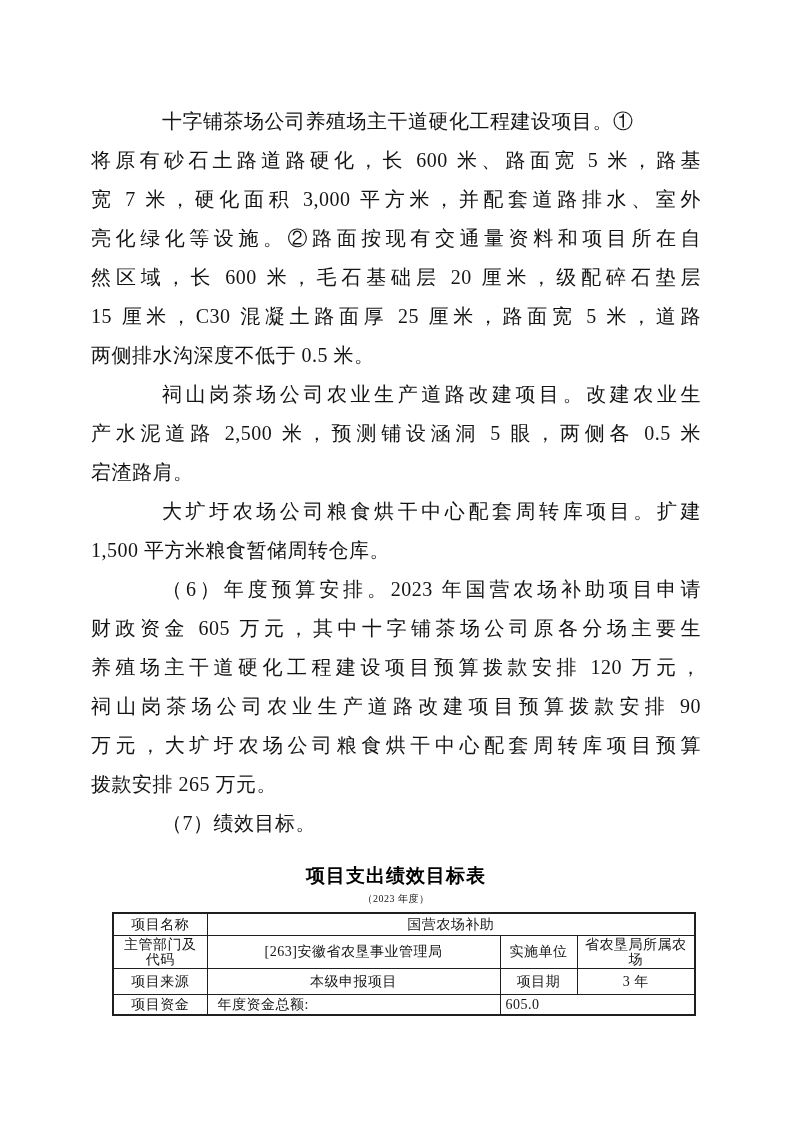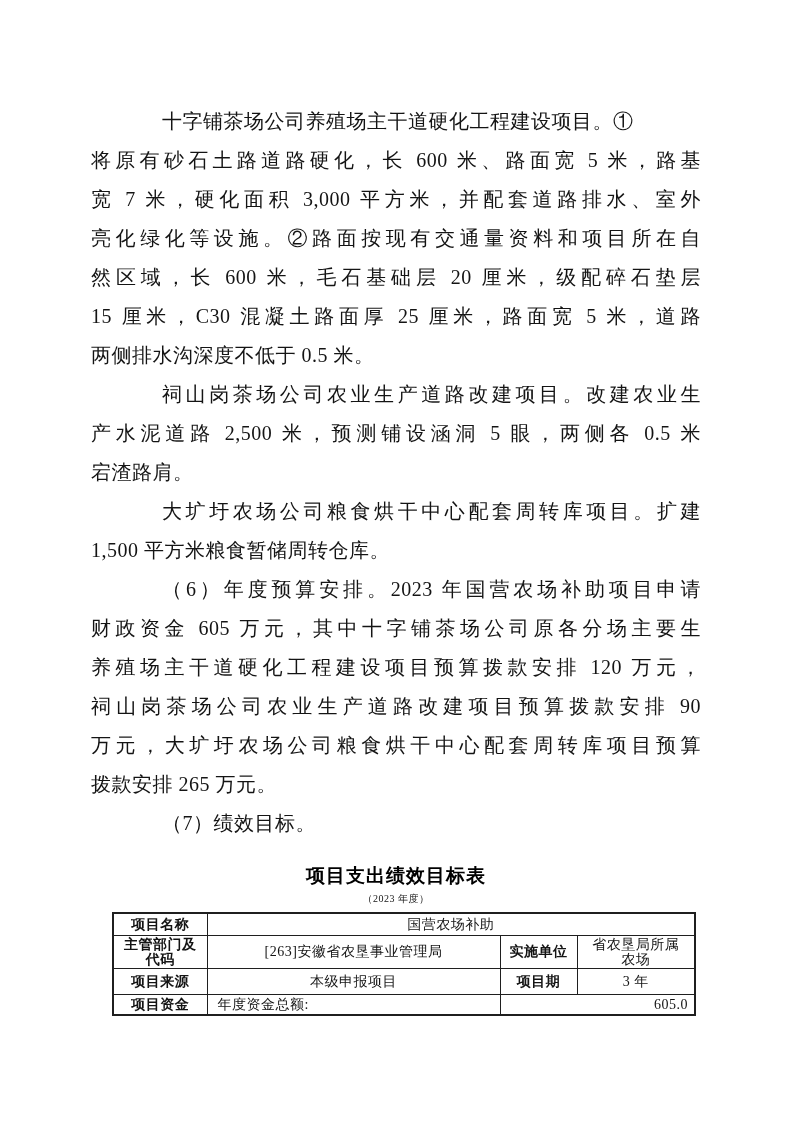--- a/index.html
+++ b/index.html
@@ -28,31 +28,31 @@
     font-size:10px;line-height:16px;letter-spacing:0.5px;color:#141414;
   }
   
   .perf-table{
     position:absolute;left:112px;top:912px;width:582px;
     border-collapse:collapse;table-layout:fixed;
     font-size:14px;letter-spacing:0.5px;color:#141414;
     border:2px solid #1f1f1f;
   }
   .perf-table td{
-    border:1px solid #1f1f1f;padding:1px 12px;line-height:15px;
+    border:1px solid #1f1f1f;padding:1px 5px;line-height:15px;
     vertical-align:middle;overflow:hidden;
   }
-  .perf-table td.lbl{padding:1px 8px;font-weight:bold;}
+  .perf-table td.lbl{padding:1px 8px;}
   .perf-table tr:nth-child(1){height:22px;}
   .perf-table tr:nth-child(2){height:33px;}
   .perf-table tr:nth-child(3){height:26px;}
   .perf-table tr:nth-child(4){height:21px;}
   .al-center{text-align:center;}
   .al-left{text-align:left;padding-left:10px !important;}
-  .al-right{text-align:right;padding-right:6px !important;}
+  .al-right{text-align:left;padding-right:6px !important;}
   col.c1{width:94px;} col.c2{width:293px;} col.c3{width:77px;} col.c4{width:118px;}
   
   .page-number{
     position:absolute;left:622px;top:1030px;width:70px;text-align:left;
     font-size:14px;letter-spacing:1px;color:#141414;
   }
 </style>
 </head>
 <body>
 

